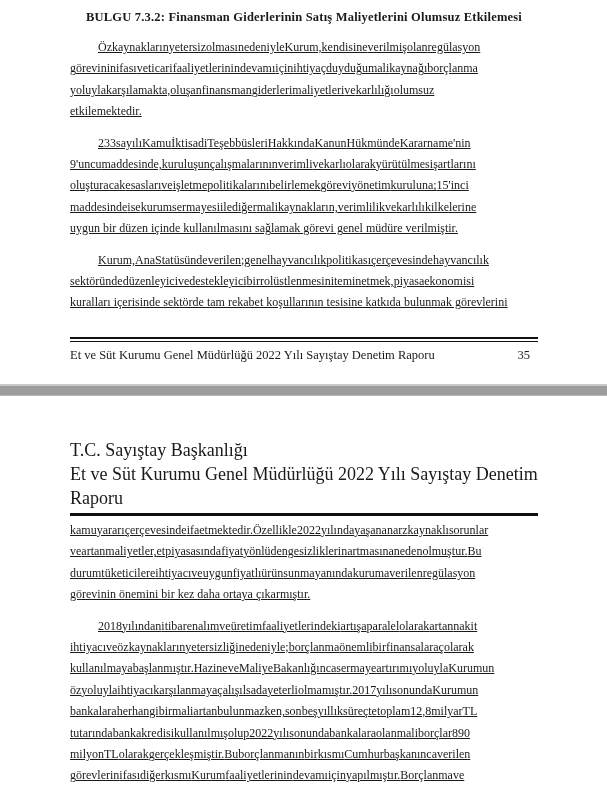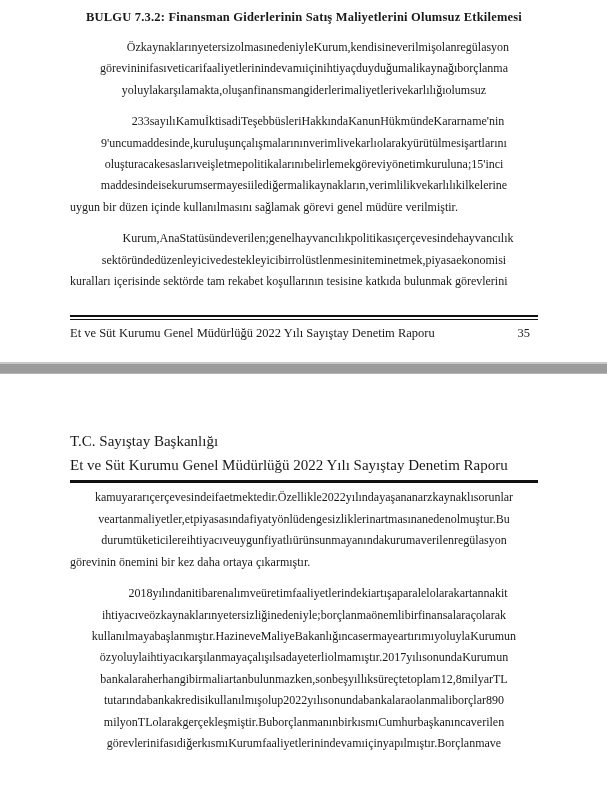--- a/index.html
+++ b/index.html
@@ -19,22 +19,22 @@
   .page{padding-left:70px;padding-right:69px;}
 
   .doc-title{
     margin:0;padding-top:7px;line-height:20px;
     font-size:12.5px;font-weight:bold;text-align:center;
     letter-spacing:0.2px;
   }
 
   .para{margin-top:10px;}
   .pline{
-    display:flex;justify-content:center;
-    font-size:12px;line-height:21.4px;
+    display:flex;justify-content:flex-start;
+    font-size:12px;line-height:21.4px;text-decoration:underline;
   }
   .pline span{white-space:pre;}
   .pline.indent{padding-left:28px;}
   .pline.last{display:block;text-align:left;}
 
   .footer-rule{
     margin-top:23px;height:2px;
     border-top:2px solid var(--rule);
     border-bottom:1px solid var(--rule);
   }
@@ -46,21 +46,21 @@
 
   .page-divider{
     margin-top:20px;height:9px;width:607px;
     background:var(--divider);
     border-top:2px solid #c9c9c9;
     border-bottom:1px solid #b5b5b5;
     box-sizing:content-box;
   }
 
   .page2-header{
-    margin-top:55px;font-size:15px;line-height:24px;
+    margin-top:42px;font-size:18px;line-height:24px;
     padding-bottom:3px;border-bottom:3px solid var(--rule);
   }
   .page2 .paragraphs .para:first-child{margin-top:4px;}
 </style>
 </head>
 <body>
 
 <div class="canvas">
 
   <section class="page page1">
@@ -97,20 +97,21 @@
             <span>yoluyla</span>
             <span>karşılamakta,</span>
             <span>oluşan</span>
             <span>finansman</span>
             <span>giderleri</span>
             <span>maliyetleri</span>
             <span>ve</span>
             <span>karlılığı</span>
             <span>olumsuz</span>
           </div>
+          <div class="pline last">etkilemektedir.</div>
         </div>
         <div class="para">
           <div class="pline indent">
             <span>233</span>
             <span>sayılı</span>
             <span>Kamu</span>
             <span>İktisadi</span>
             <span>Teşebbüsleri</span>
             <span>Hakkında</span>
             <span>Kanun</span>

